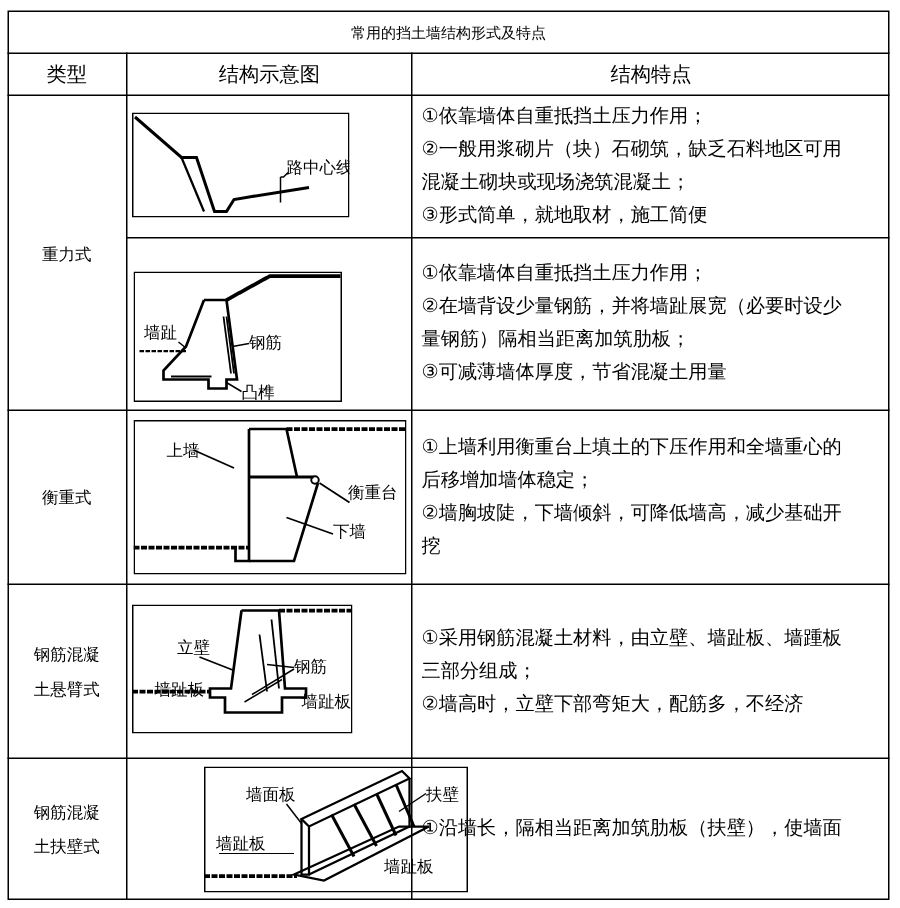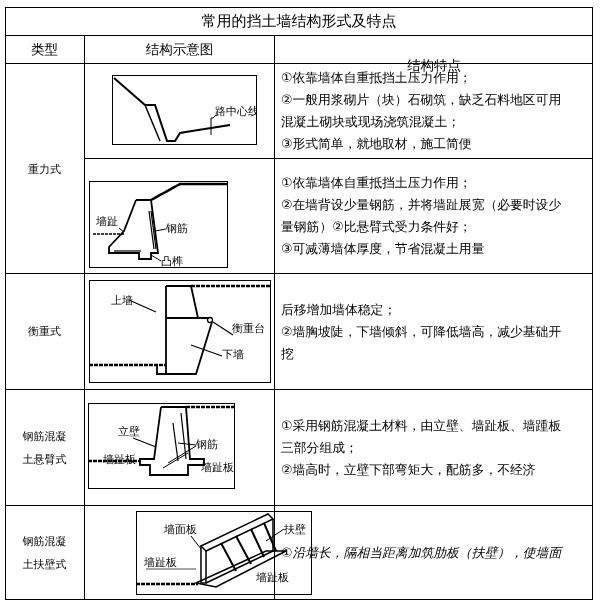--- a/index.html
+++ b/index.html
@@ -4,21 +4,21 @@
 <style>
   html, body { margin: 0; padding: 0; background: #ffffff; }
   body { width: 600px; height: 605px; position: relative; overflow: hidden;
          font-family: "DejaVu Sans", "Liberation Sans", sans-serif; color: #000; }
   .tbl { position: absolute; left: 5px; top: 7px; width: 588px; height: 593px;
          border: 1.5px solid #000; box-sizing: border-box; }
   .hline { position: absolute; height: 0; border-top: 1.5px solid #000; }
   .vline { position: absolute; width: 0; border-left: 1.5px solid #000; }
   .cell { position: absolute; box-sizing: border-box; display: flex; align-items: center; }
   .center { justify-content: center; text-align: center; }
-  .title { font-size: 15px; }
+  .title { font-size: 10px; }
   .hdr { font-size: 13.5px; align-items: center; }
   .type { font-size: 11px; line-height: 23px; }
   .feat { font-size: 12.8px; line-height: 22px; padding-left: 6px; padding-right: 4px; align-items: center; }
   .feat p { margin: 0; }
   .diag { position: absolute; }
   .diag svg { display: block; }
   .lbl { font-size: 11px; font-family: "DejaVu Sans", sans-serif; }
 </style>
 </head>
 <body>
@@ -38,29 +38,29 @@
 <div class="cell center title" style="left:5px;top:7px;width:588px;height:29px;">
   <span>常用的挡土墙结构形式及特点</span>
 </div>
 
 <div class="cell center hdr" style="left:5px;top:36px;width:79px;height:28px;">
   <span>类型</span>
 </div>
 <div class="cell center hdr" style="left:85px;top:36px;width:189px;height:28px;">
   <span>结构示意图</span>
 </div>
-<div class="cell center hdr" style="left:275px;top:36px;width:318px;height:28px;margin-top:16px;">
+<div class="cell center hdr" style="left:275px;top:36px;width:318px;height:28px;">
   <span>结构特点</span>
 </div>
 
 <div class="cell center type" style="left:5px;top:64px;width:79px;height:210px;">
   <span>重力式</span>
 </div>
 
-<div class="diag" style="left:88px;top:75px;margin-left:24px;">
+<div class="diag" style="left:88px;top:75px;">
   <svg width="145" height="70" viewBox="0 0 145 70">
     <rect x="0.5" y="0.5" width="144" height="69" fill="none" stroke="#000" stroke-width="1"></rect>
     <polyline points="2,3 33,30 43,30 55,66 63,66 68,58 80,56 118,50" fill="none" stroke="#000" stroke-width="2"></polyline>
     <polyline points="33,30 48,66" fill="none" stroke="#000" stroke-width="1.5"></polyline>
     <line x1="99" y1="43" x2="99" y2="60" stroke="#000" stroke-width="1"></line>
     <polyline points="99,43 101,43 104,40" fill="none" stroke="#000" stroke-width="1"></polyline>
     <text x="103" y="40" class="lbl">路中心线</text>
   </svg>
 </div>
 <div class="cell feat" style="left:275px;top:64px;width:318px;height:94px;">
@@ -86,21 +86,21 @@
     <line x1="66" y1="50" x2="77" y2="48" stroke="#000" stroke-width="1"></line>
     <text x="77" y="51" class="lbl">钢筋</text>
     <line x1="62" y1="74" x2="72" y2="80" stroke="#000" stroke-width="1"></line>
     <text x="72" y="84" class="lbl">凸榫</text>
   </svg>
 </div>
 <div class="cell feat" style="left:275px;top:159px;width:318px;height:114px;">
   <div>
     <p>①依靠墙体自重抵挡土压力作用；</p>
     <p>②在墙背设少量钢筋，并将墙趾展宽（必要时设少</p>
-    <p>量钢筋）②比悬臂式受力条件好；</p>
+    <p>量钢筋）隔相当距离加筑肋板；</p>
     <p>③可减薄墙体厚度，节省混凝土用量</p>
   </div>
 </div>
 
 <div class="cell center type" style="left:5px;top:274px;width:79px;height:115px;">
   <span>衡重式</span>
 </div>
 <div class="diag" style="left:89px;top:280px;">
   <svg width="182" height="103" viewBox="0 0 182 103">
     <rect x="0.5" y="0.5" width="181" height="102" fill="none" stroke="#000" stroke-width="1"></rect>
@@ -114,20 +114,21 @@
     <line x1="40" y1="20" x2="67" y2="32" stroke="#000" stroke-width="1.2"></line>
     <text x="22" y="24" class="lbl">上墙</text>
     <line x1="124" y1="42" x2="144" y2="55" stroke="#000" stroke-width="1.2"></line>
     <text x="143" y="52" class="lbl">衡重台</text>
     <line x1="102" y1="65" x2="133" y2="76" stroke="#000" stroke-width="1.2"></line>
     <text x="133" y="78" class="lbl">下墙</text>
   </svg>
 </div>
 <div class="cell feat" style="left:275px;top:274px;width:318px;height:115px;">
   <div>
+    <p>①上墙利用衡重台上填土的下压作用和全墙重心的</p>
     <p>后移增加墙体稳定；</p>
     <p>②墙胸坡陡，下墙倾斜，可降低墙高，减少基础开</p>
     <p>挖</p>
   </div>
 </div>
 
 <div class="cell center type" style="left:5px;top:390px;width:79px;height:115px;">
   <div>
     <div>钢筋混凝</div>
     <div>土悬臂式</div>
@@ -179,17 +180,17 @@
     <line x1="0" y1="73" x2="62" y2="73" stroke="#000" stroke-width="2.5" stroke-dasharray="4,1"></line>
     <text x="28" y="22" class="lbl">墙面板</text>
     <line x1="55" y1="25" x2="65" y2="38" stroke="#000" stroke-width="1"></line>
     <text x="148" y="22" class="lbl">扶壁</text>
     <line x1="130" y1="30" x2="148" y2="18" stroke="#000" stroke-width="1"></line>
     <text x="8" y="55" class="lbl">墙趾板</text>
     <line x1="10" y1="58" x2="60" y2="58" stroke="#000" stroke-width="0.7"></line>
     <text x="120" y="70" class="lbl">墙趾板</text>
   </svg>
 </div>
-<div class="cell feat" style="left:275px;top:506px;width:318px;height:94px;font-style:italic;">
+<div class="cell feat" style="left:275px;top:506px;width:318px;height:94px;">
   <div>
     <p>①沿墙长，隔相当距离加筑肋板（扶壁），使墙面</p>
   </div>
 </div>
 
 </body></html>

